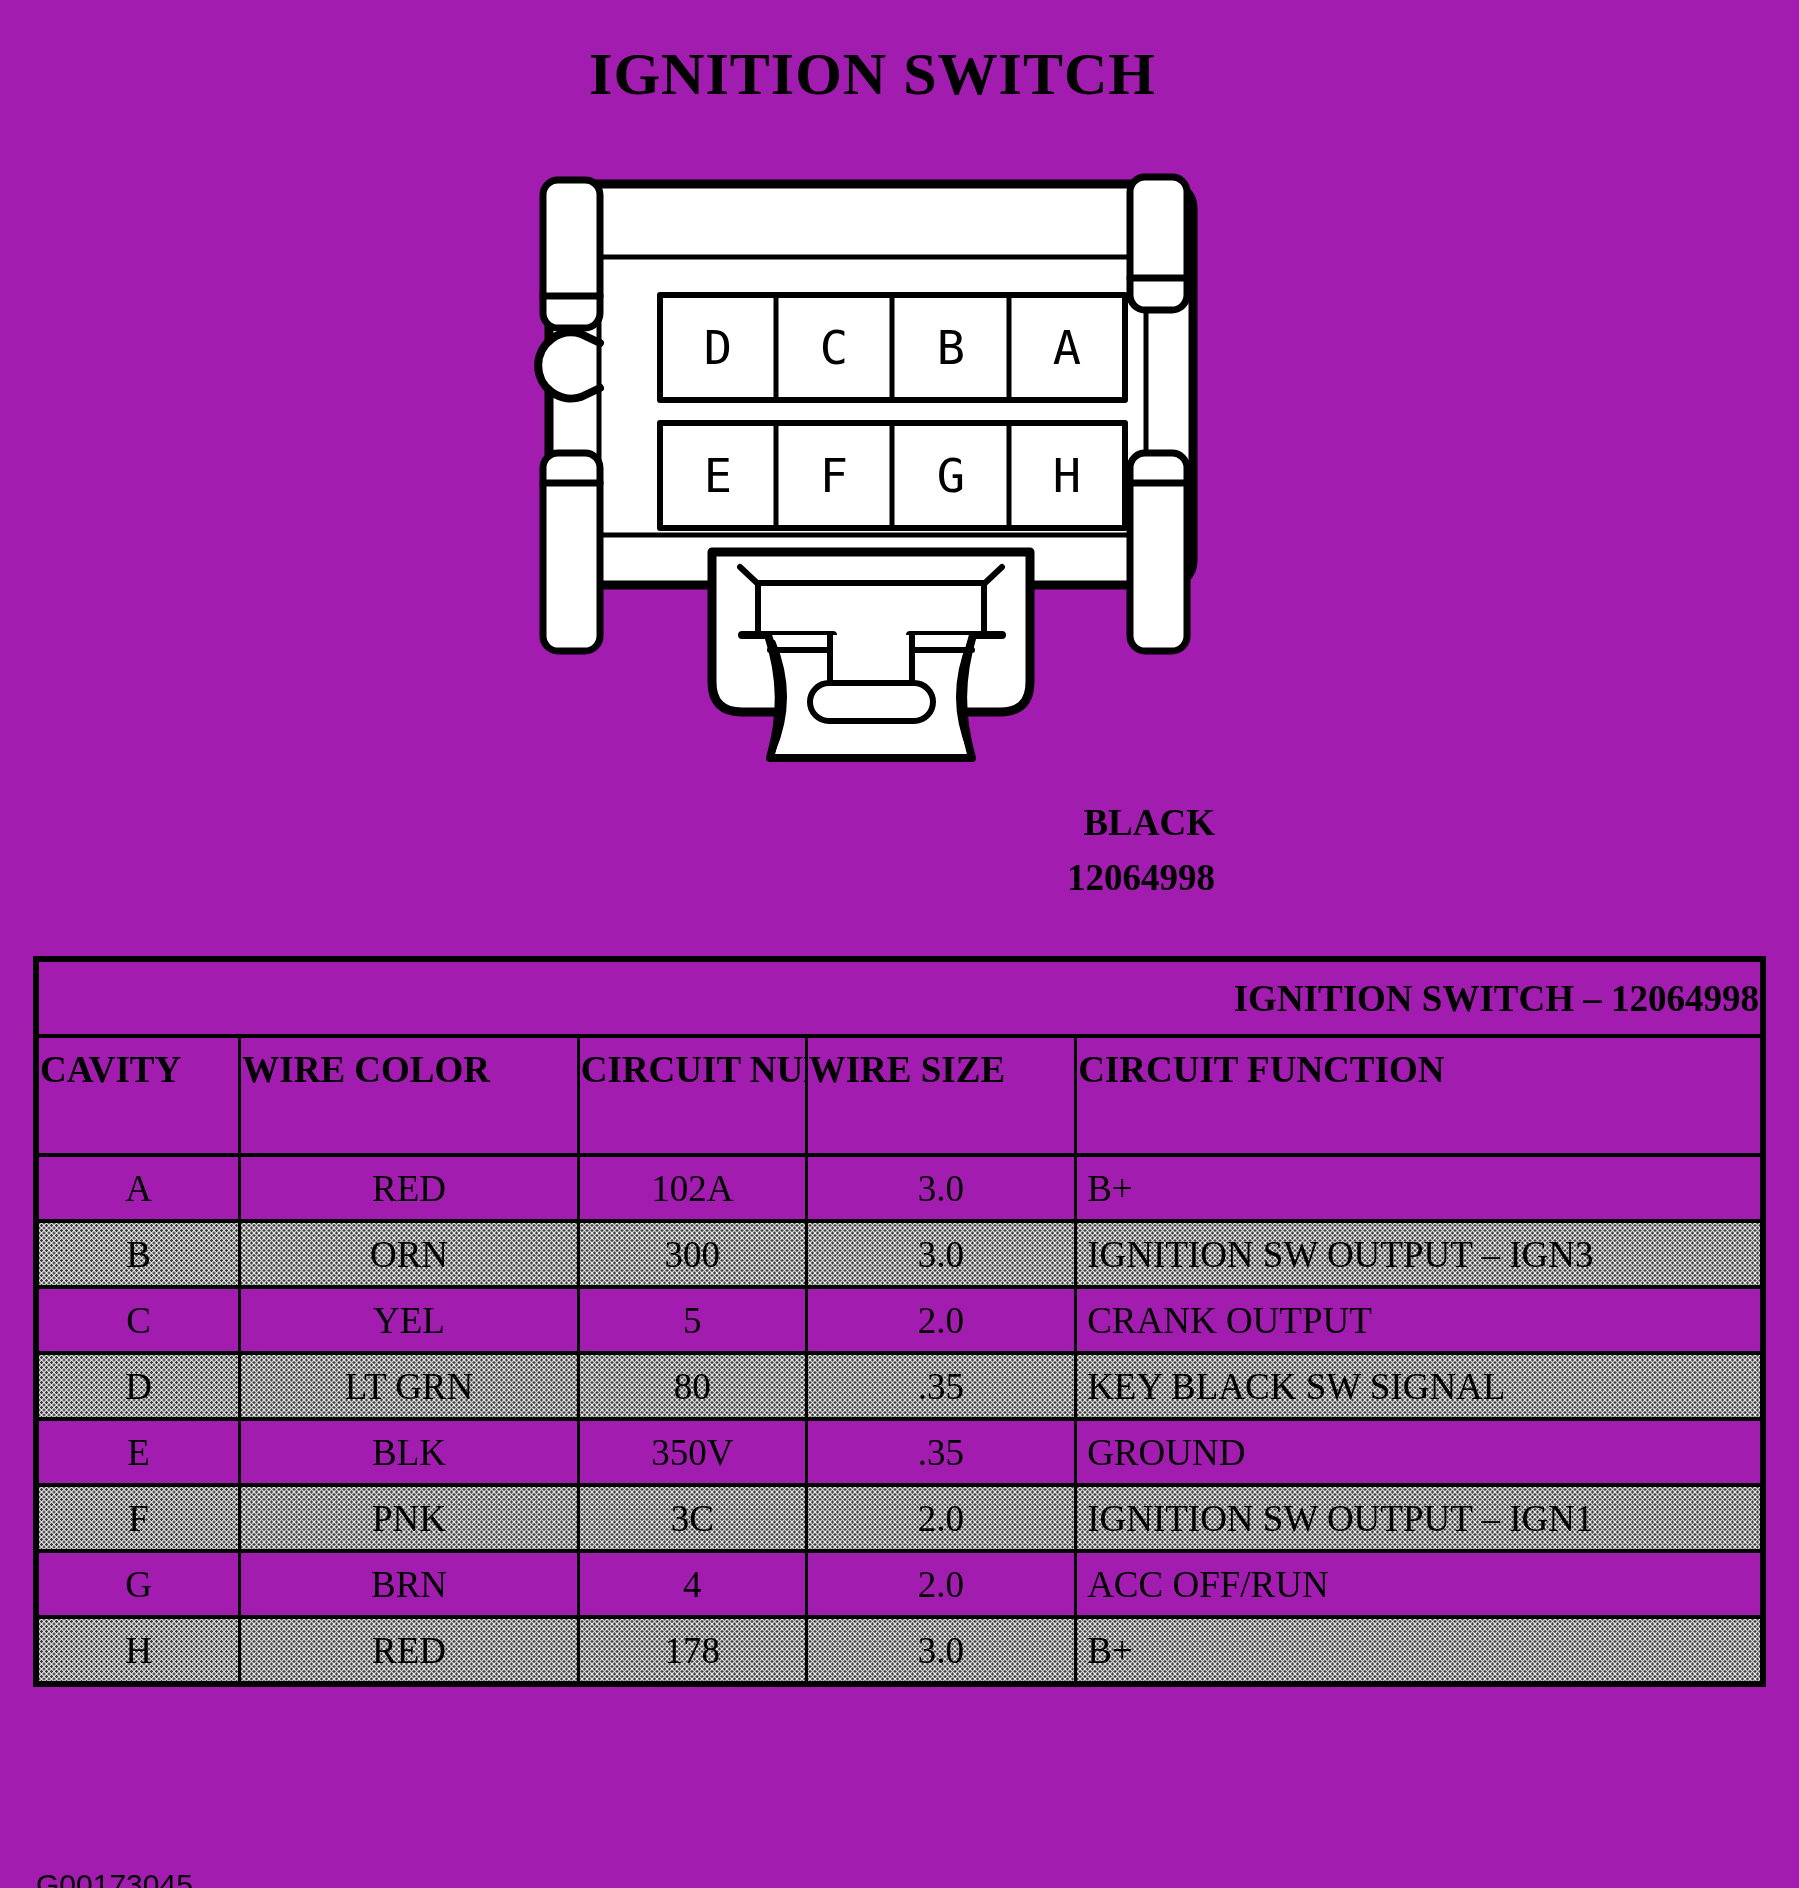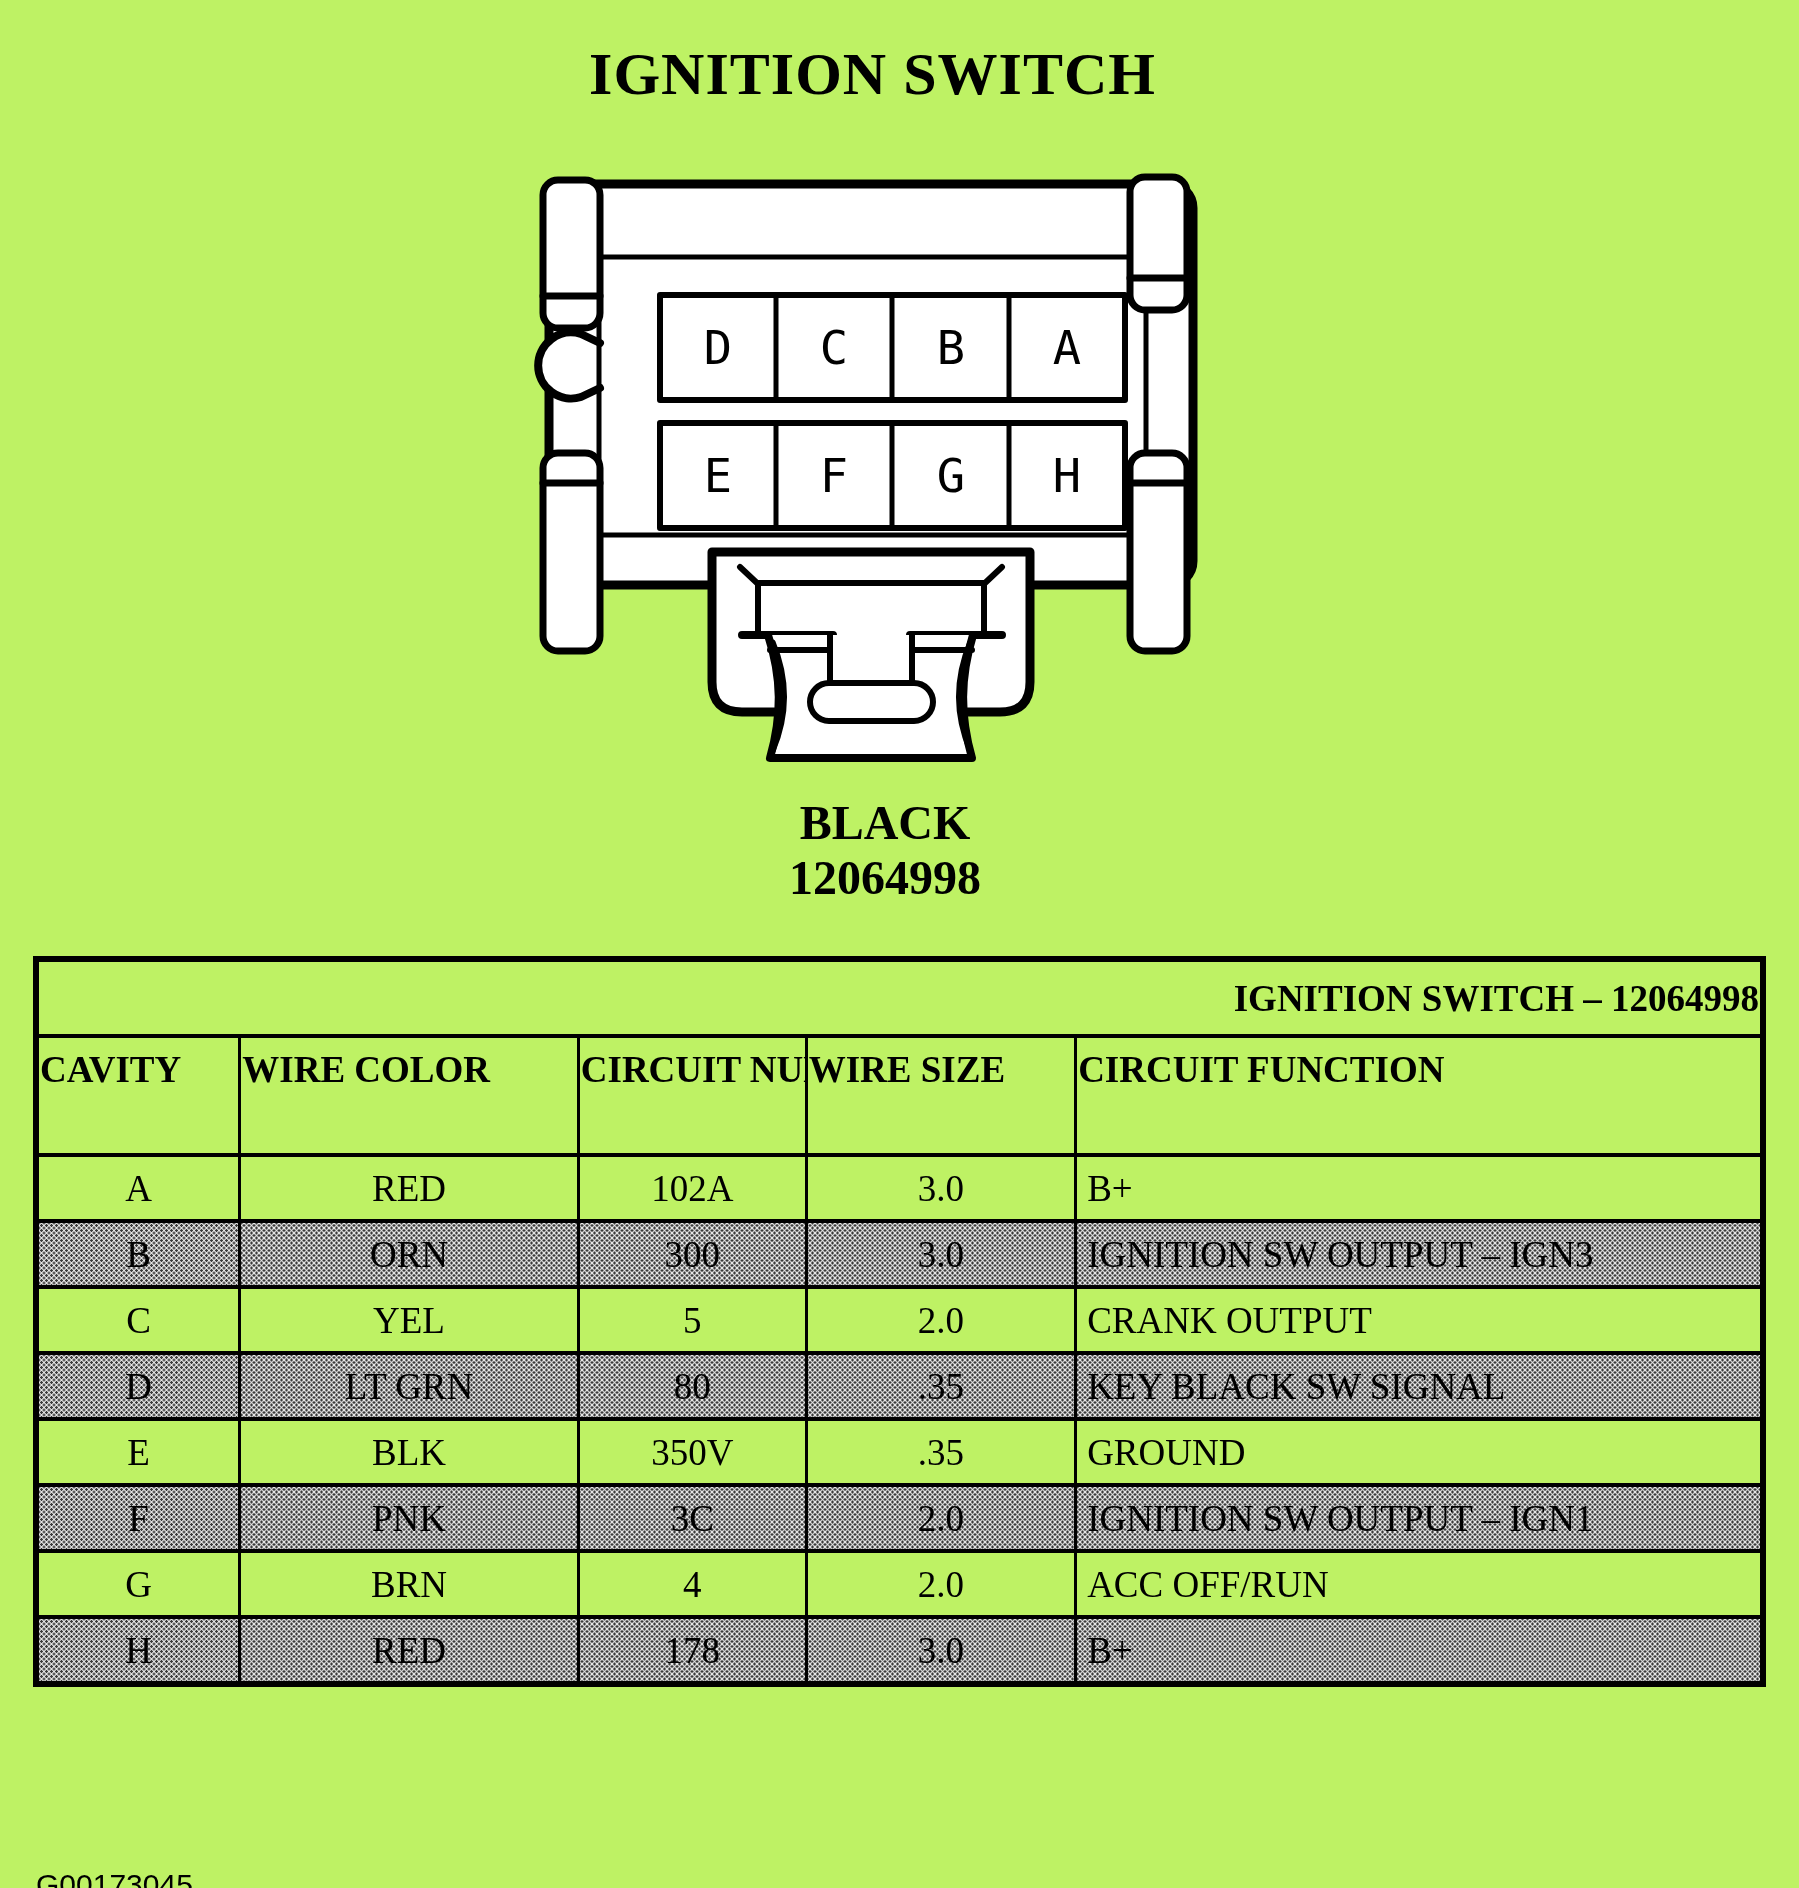--- a/index.html
+++ b/index.html
@@ -1,23 +1,23 @@
 <!DOCTYPE html>
 <html><head>
 <meta charset="utf-8">
 <style>
   html,body{margin:0;padding:0;background:#fff;}
-  #page{position:relative;width:1799px;height:1888px;background:#bef264;overflow:hidden;
+  #page{position:relative;width:1799px;height:1888px;background:#a21caf;overflow:hidden;
         font-family:"Liberation Serif","DejaVu Serif",serif;color:#000;}
 
   
   #main-title{position:absolute;top:40px;left:0;width:1745px;text-align:center;
               font-size:60px;font-weight:bold;letter-spacing:1px;}
-  #connector-caption{position:absolute;top:795px;left:555px;width:660px;text-align:center;
-              font-size:48px;font-weight:bold;line-height:55px;}
+  #connector-caption{position:absolute;top:795px;left:555px;width:660px;text-align:right;
+              font-size:37px;font-weight:bold;line-height:55px;}
 
   
   #connector{position:absolute;left:520px;top:150px;width:690px;height:660px;}
   #connector svg{display:block;}
   .cav-letter{font-family:"DejaVu Sans Mono",monospace;font-size:47px;fill:#000;
               text-anchor:middle;}
 
   
   #pinout-table{position:absolute;left:33px;top:956px;width:1733px;
                 border-collapse:collapse;table-layout:fixed;

